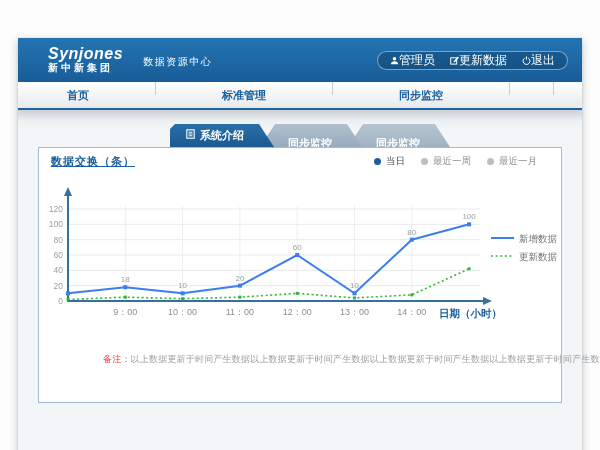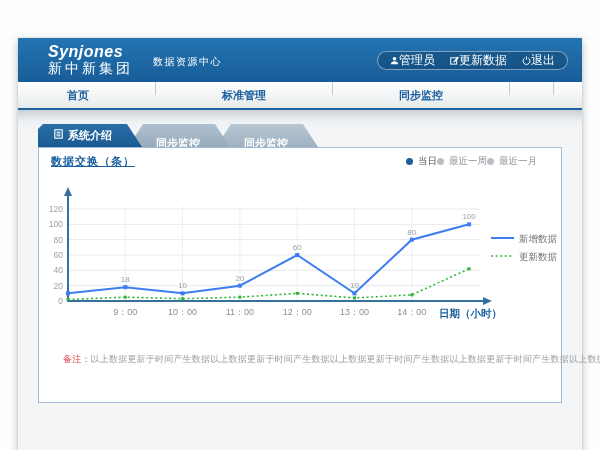--- a/index.html
+++ b/index.html
@@ -7,67 +7,67 @@
     font-family:"Liberation Sans","DejaVu Sans",sans-serif; }
   .window { position:absolute; left:18px; top:38px; width:564px; height:426px;
     background:#f3f5f7; box-shadow:0 3px 9px rgba(30,40,50,.28), 0 0 2px rgba(0,0,0,.15);
     border-radius:0 0 3px 3px; }
 
   
   .hdr { height:44px; background:linear-gradient(#2374b2,#185d98);
     display:flex; align-items:center; position:relative; }
   .logo { margin-left:30px; color:#fff; line-height:1.05; }
   .logo-main { font-size:16px; font-weight:bold; font-style:italic; letter-spacing:.5px; display:block; }
-  .logo-sub { font-size:14px; font-weight:normal; letter-spacing:3px; display:block; }
+  .logo-sub { font-size:10px; font-weight:bold; letter-spacing:3px; display:block; }
   .app-title { color:#fff; font-size:10px; letter-spacing:1.5px; margin-left:20px; padding-top:4px; }
   .user-pill { position:absolute; right:14px; top:13px; height:19px; border-radius:10px;
     background:rgba(8,40,70,.28); border:1px solid rgba(255,255,255,.45);
     display:flex; align-items:center; gap:15px; padding:0 12px; }
   .user-item { display:flex; align-items:center; gap:0; color:#fff; font-size:12px;
     background:none; border:none; cursor:pointer; }
   .user-item svg { display:block; }
 
   
   .nav { height:28px; background:linear-gradient(#ffffff,#e7eaec);
     border-bottom:2px solid #1f62a0; display:flex; align-items:flex-start; padding-left:26px;gap:43px; }
   .nav-item { color:#1a5f9e; font-size:11px; font-weight:bold; padding:0 23px;
     background:none; border:none; cursor:pointer; height:100%; line-height:26px; }
   .nav-sep { width:1px; height:13px; background:#c7cbd0; }
 
   
   .content { position:relative; height:300px;
     background:linear-gradient(#c9d0d6 0px,#eef1f3 11px,#f3f5f7 20px); padding-top:14px; }
-  .tabrow { display:flex; margin-left:20px; height:23px; position:relative; z-index:2; }
+  .tabrow { display:flex; margin-left:20px; height:23px; position:relative; z-index:2;justify-content:center; }
   .tab { height:23px; line-height:23px; color:#fff; font-size:11px; font-weight:bold;
     border:none; cursor:pointer; display:flex; align-items:center; gap:5px; }
   .tab.active { background:linear-gradient(#2a6ea8,#1a5a92); padding:0 30px 0 16px; z-index:3;
     clip-path:polygon(0 100%,0 22%,5px 0,calc(100% - 15px) 0,100% 100%); }
   .tab.inactive { padding:16px 30px 0 28px; margin-left:-14px;
     clip-path:polygon(0 100%,15px 0,calc(100% - 15px) 0,100% 100%); }
   .tab.in1 { background:linear-gradient(#b0c0ce,#96abbd); z-index:2; }
   .tab.in2 { background:linear-gradient(#b7c5d1,#9fb2c2); z-index:1; }
 
   .panel { position:relative; margin:0 20px; height:256px; background:#fff;
     border:1px solid #9fbdd8; z-index:1; }
 
-  .radios { position:absolute; top:7px; right:24px; display:flex; gap:0; align-items:center; }
+  .radios { position:absolute; top:7px; right:24px; display:flex; gap:16px; align-items:center; }
   .radio { display:flex; align-items:center; gap:5px; background:none; border:none; cursor:pointer; }
   .dot { width:7px; height:7px; border-radius:50%; }
   .dot.sel { background:#1b5e97; }
   .dot.unsel { background:#b9bfc5; }
   .radio .lbl { font-size:9.5px; color:#8a9095; }
   .radio.sel .lbl { color:#4a4f55; }
 
   .ylab { position:absolute; top:6px; left:12px; font-size:11px; font-weight:bold;
     color:#1a5f9e; letter-spacing:1px;text-decoration:underline; }
   #chart-svg { position:absolute; top:28px; left:0; }
 
   .note { position:absolute; left:24px; top:205px; width:490px; font-size:9px;
     color:#9b9fa3; letter-spacing:.2px; white-space:nowrap; }
-  .note .pre { color:#e23b3b; }
+  .note .pre { color:#e23b3b;margin-left:40px; }
 </style>
 </head>
 <body>
 
 <div class="window">
 
   <div class="hdr">
     <div class="logo">
       <span class="logo-main">Synjones</span>
       <span class="logo-sub">新中新集团</span>

